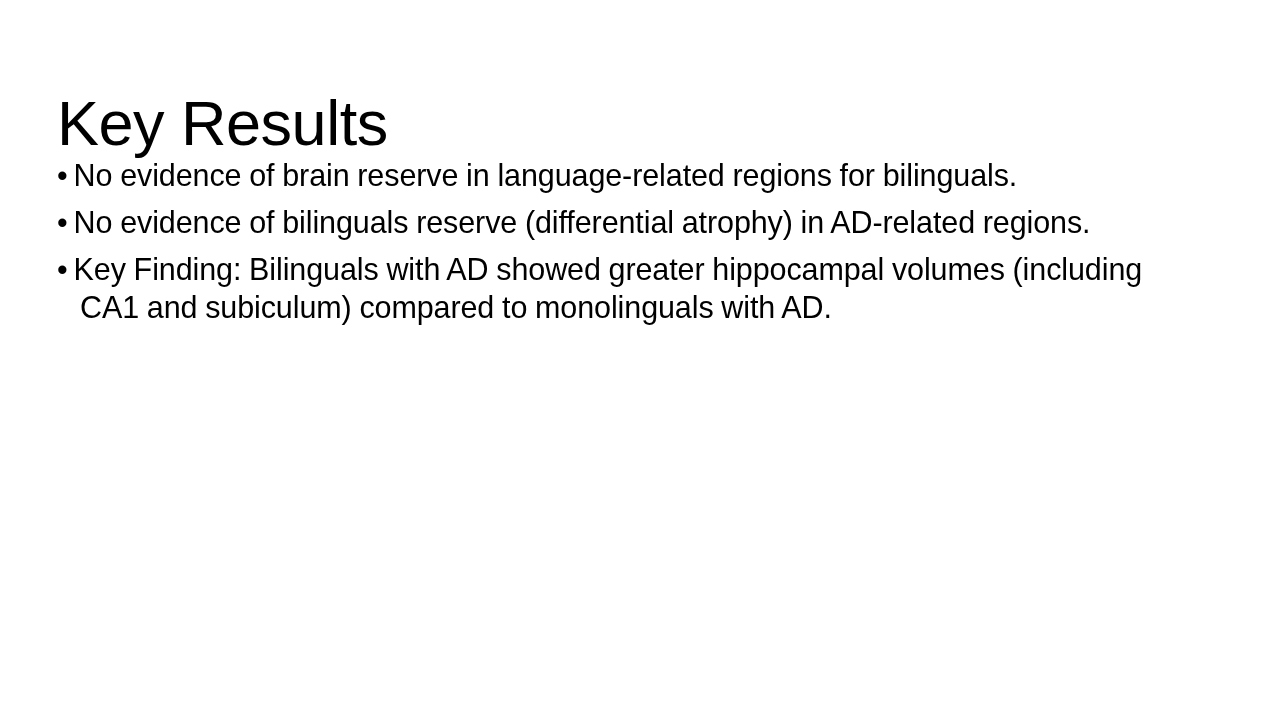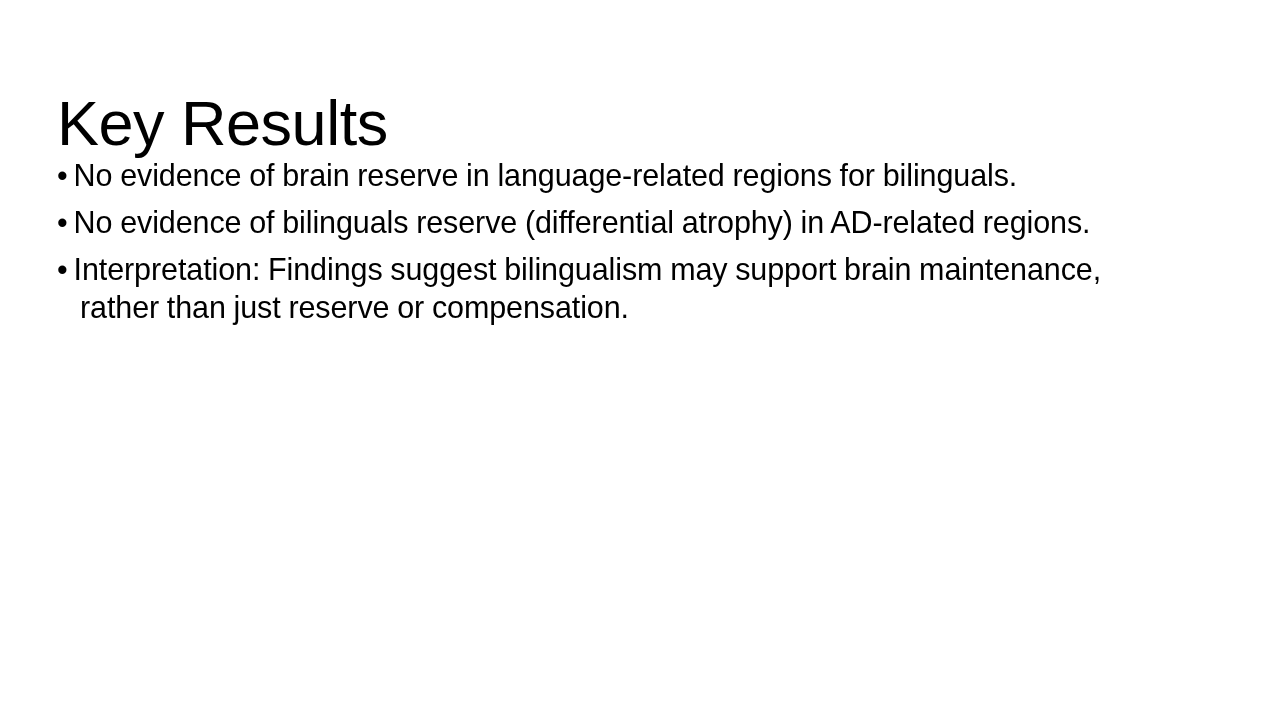--- a/index.html
+++ b/index.html
@@ -69,18 +69,18 @@
 <div class="slide">
 
   <h1 class="slide-title">Key Results</h1>
 
   <div class="body-block">
 
     <p class="bullet-para"><span class="bullet-glyph">•</span><span class="bullet-space"></span><span>No evidence of brain reserve in language-related regions for bilinguals.</span></p>
 
     <p class="bullet-para"><span class="bullet-glyph">•</span><span class="bullet-space"></span><span>No evidence of bilinguals reserve (differential atrophy) in AD-related regions.</span></p>
 
+    <p class="bullet-para"><span class="bullet-glyph">•</span><span class="bullet-space"></span><span>Key Finding: Bilinguals with AD showed greater hippocampal volumes (including CA1 and subiculum) compared to monolinguals with AD.</span></p>
 
-    <p class="bullet-para"><span class="bullet-glyph">•</span><span class="bullet-space"></span><span>Interpretation: Findings suggest bilingualism may support brain maintenance, rather than just reserve or compensation.</span></p>
 
   </div>
 
 </div>
 
 </body></html>

